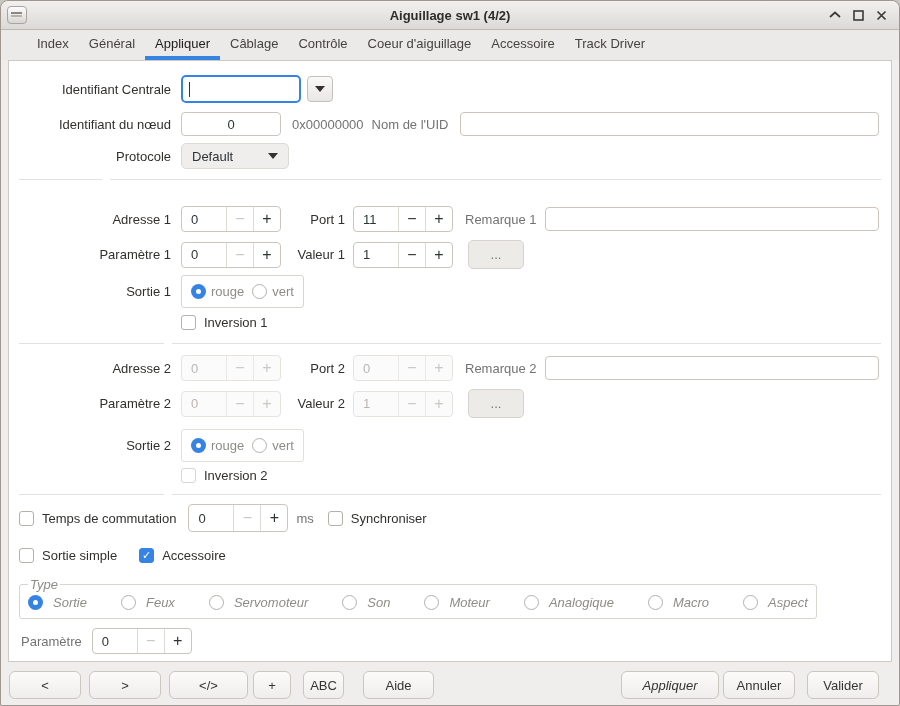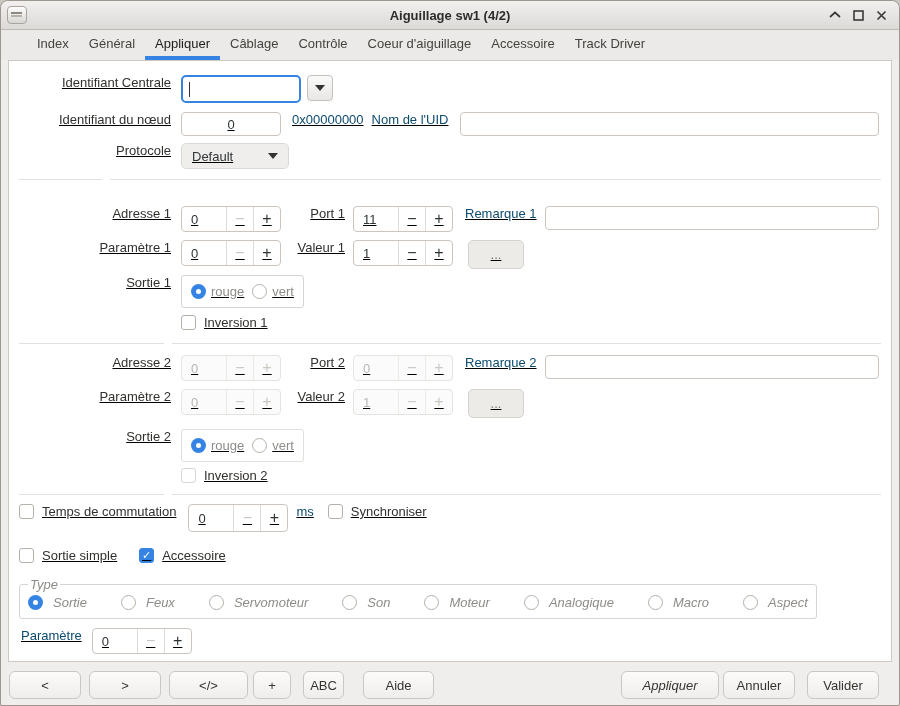--- a/index.html
+++ b/index.html
@@ -10,24 +10,24 @@
   .app-icon::after{content:"";position:absolute;left:3px;top:5px;width:11px;height:2px;background:#8b8781;box-shadow:0 3px 0 #b5b1ab;}
   .title{position:absolute;left:0;right:0;text-align:center;font-weight:bold;font-size:13px;color:#2c2c2a;}
   .win-controls{margin-left:auto;display:flex;align-items:center;gap:9px;padding-right:11px;z-index:2;}
   .win-btn{width:14px;height:14px;display:flex;align-items:center;justify-content:center;}
   
   .tabbar{height:30px;display:flex;align-items:stretch;padding-left:26px;background:#eceae8;}
   .tab{padding:0 10px;display:flex;align-items:center;font-size:13px;color:#45433f;border-bottom:4px solid transparent;box-sizing:border-box;}
   .tab.active{color:#21201e;border-bottom-color:#3584e4;}
   
   .page{margin:0 7px;background:#ffffff;border:1px solid #cfc9c3;height:602px;box-sizing:border-box;overflow:hidden;}
-  .row{display:flex;align-items:flex-start;margin-left:10px;margin-right:12px;text-decoration:underline;}
+  .row{display:flex;align-items:center;margin-left:10px;margin-right:12px;}
   .lab{width:152px;flex:none;text-align:right;padding-right:10px;font-size:13px;color:#32302d;}
   .midlab{width:56px;flex:none;text-align:right;margin-left:8px;font-size:13px;color:#32302d;}
-  .inlab{font-size:13px;color:#0c4a6e;}
+  .inlab{font-size:13px;color:#737373;}
   .gray{color:#8e8c88;}
   .dim-t{color:#b7b4b0;}
   
   .input{height:24px;border:1px solid #ccc5bf;border-radius:4px;background:#fff;font-family:inherit;font-size:13px;color:#2e3436;padding:0 8px;box-sizing:border-box;outline:none;}
   .center{text-align:center;}
   .combo-input{width:120px;height:28px;border:2px solid #3584e4;border-radius:5px;padding:0 6px;background:#fff linear-gradient(#2e3436,#2e3436) no-repeat 6px 50%/1px 15px;}
   .flex1{flex:1;min-width:0;}
   .combo-btn{width:26px;height:26px;margin-left:6px;border:1px solid #c6c0ba;border-radius:4px;background:linear-gradient(#fafafa,#e9e7e5);display:flex;align-items:center;justify-content:center;box-sizing:border-box;}
   .tri{width:0;height:0;border-left:5px solid transparent;border-right:5px solid transparent;border-top:6px solid #33322f;}
   .dd-btn{width:108px;height:26px;background:#efeeec;border:1px solid #dcd8d4;border-radius:5px;display:flex;align-items:center;box-sizing:border-box;padding:0 10px;justify-content:space-between;font-size:13px;color:#2e3436;}

